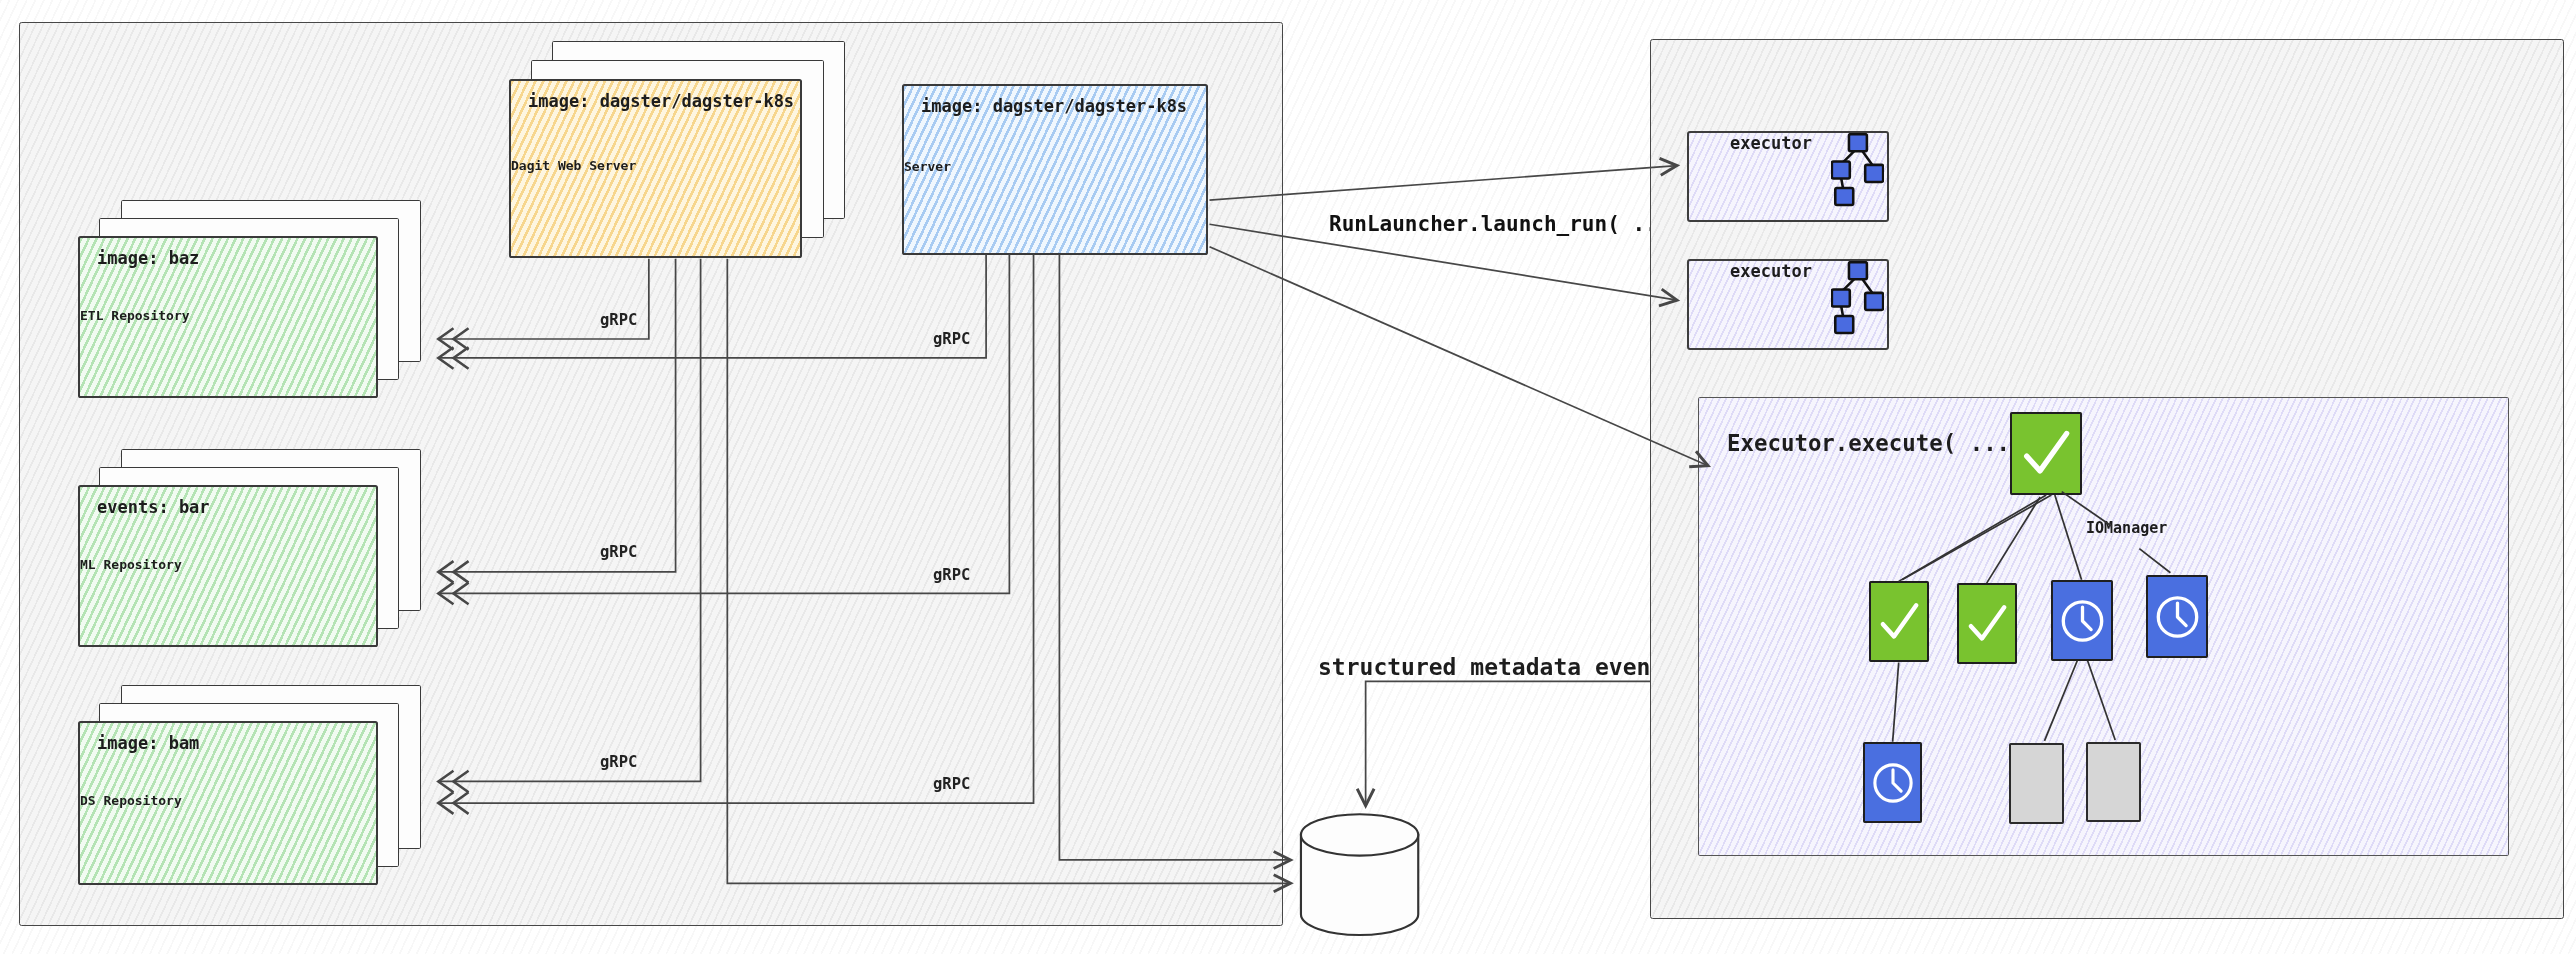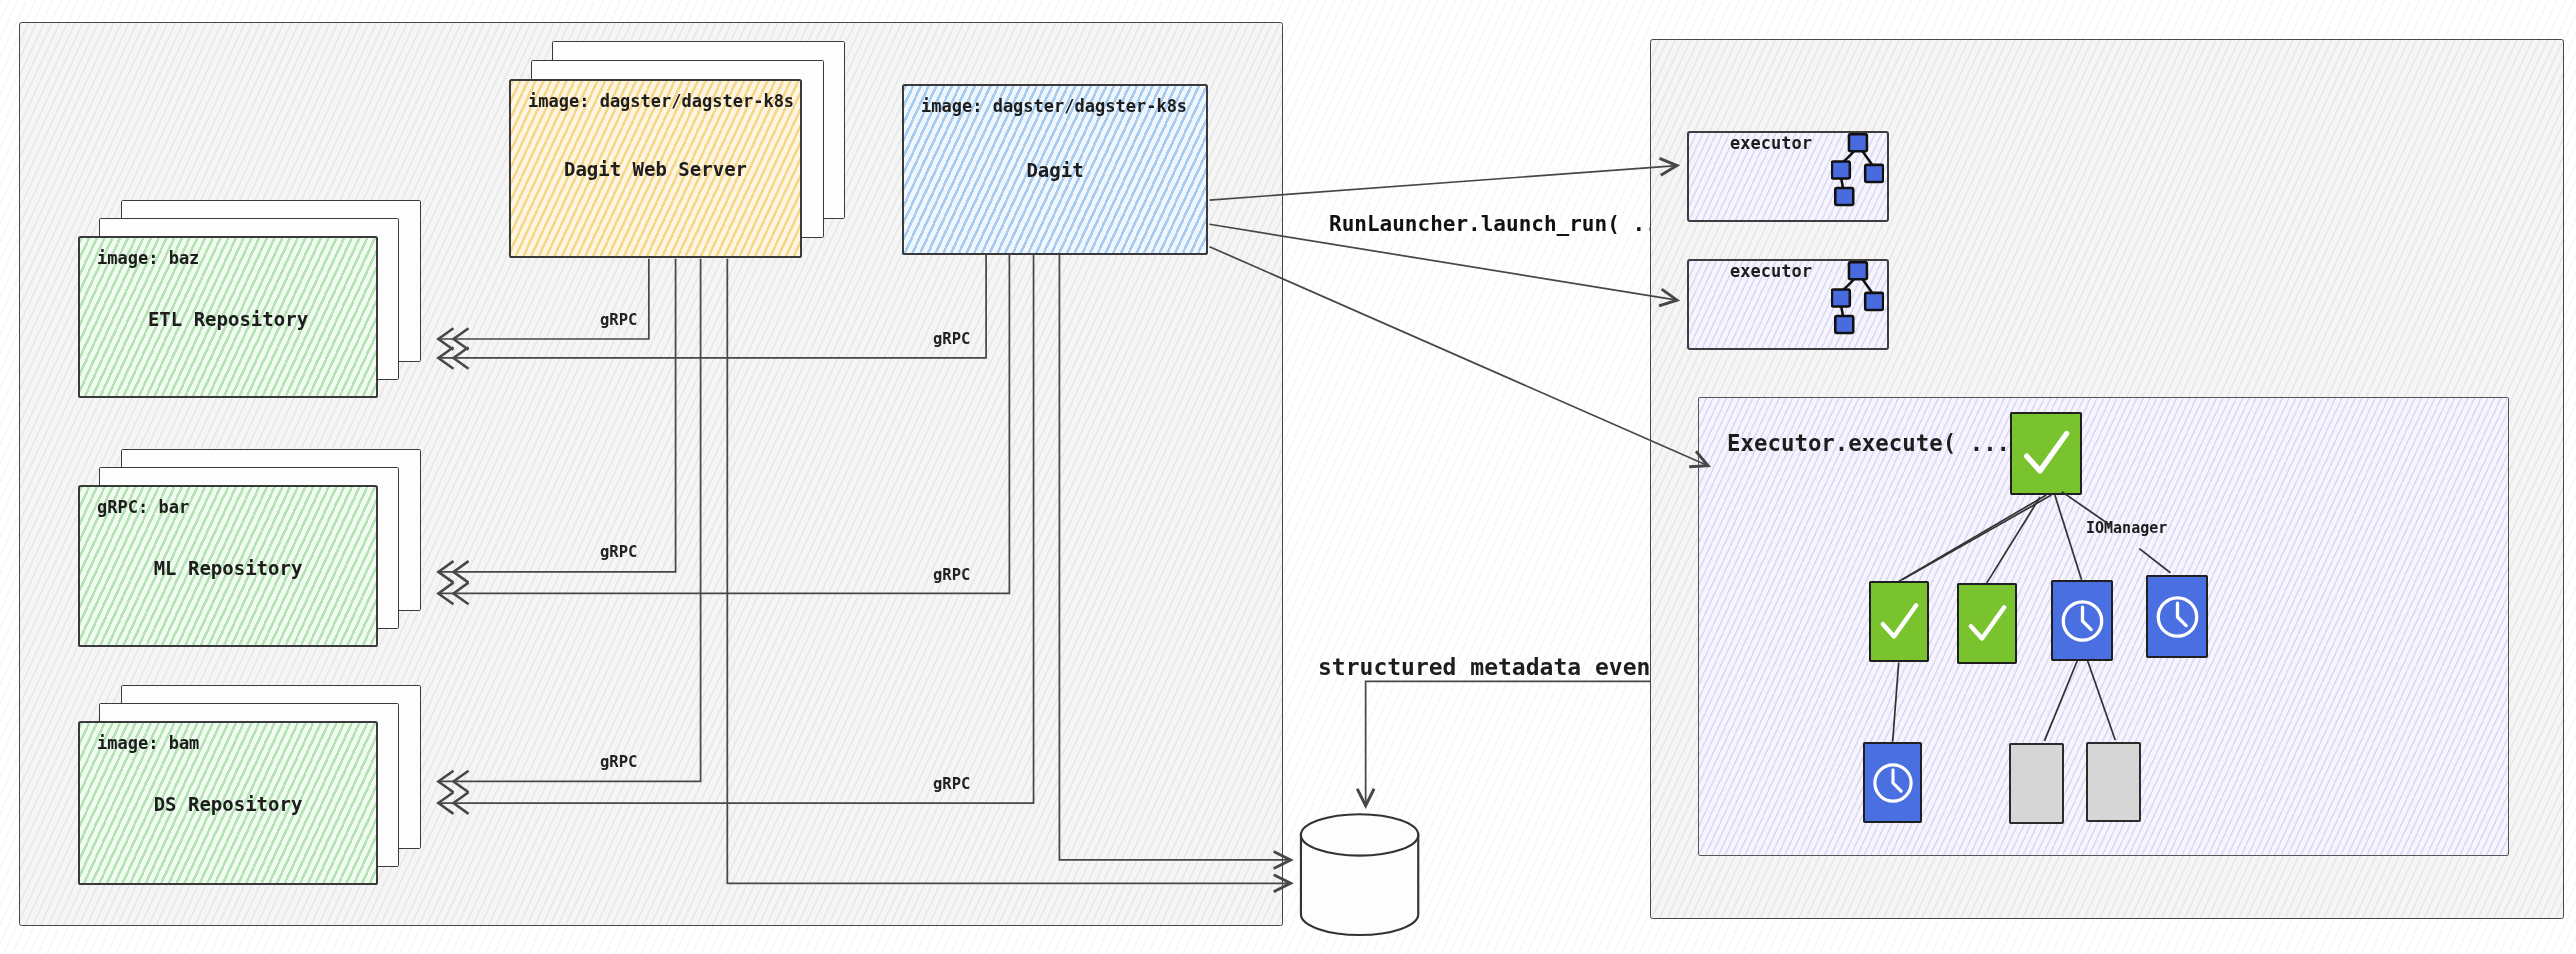--- a/index.html
+++ b/index.html
@@ -34,21 +34,21 @@
     background:
       repeating-linear-gradient(115deg, rgba(135,210,135,0.48) 0 2.6px, rgba(250,255,250,0.7) 2.6px 7px),
       #def3de;
   }
   .hatch-lavender{
     background:
       repeating-linear-gradient(115deg, rgba(160,150,230,0.28) 0 1.7px, transparent 1.7px 6px),
       #f6f5fd;
   }
   .img-label{position:absolute; left:17px; top:10.4px; font-size:17px; font-weight:700;}
-  .box-name{position:absolute; left:0; right:0; top:44%; text-align:center; font-size:19px; font-weight:700;}
+  .box-name{position:absolute; left:0; right:0; top:44%; font-size:13px; font-weight:700;}
   .grpc{position:absolute; font-size:15.5px; font-weight:700; color:#222;}
   .flow-label{position:absolute; font-size:21px; font-weight:700; color:#111;}
   .executor-box{
     position:absolute; box-sizing:border-box; border:2.2px solid #3d3d3d; border-radius:3px;
     display:flex; align-items:flex-start;
   }
   .executor-label{font-size:17px; font-weight:700; margin-left:41px;}
   .exec-panel{
     position:absolute; box-sizing:border-box; border:1.7px solid #555; border-radius:1.7px;
   }
@@ -74,37 +74,37 @@
     <div class="sheet" style="left:552px; top:41px; width:293px; height:178px;"></div>
     <div class="sheet" style="left:531px; top:60px; width:293px; height:178px;"></div>
     <div class="main-box hatch-yellow" style="left:509px; top:79px; width:293px; height:179px;">
       <div class="img-label">image: dagster/dagster-k8s</div>
       <div class="box-name">Dagit Web Server</div>
     </div>
   </div>
 
   <div class="main-box hatch-blue" style="left:902px; top:84px; width:306px; height:171px;">
     <div class="img-label">image: dagster/dagster-k8s</div>
-    <div class="box-name">Dagit</div>
+    <div class="box-name">Server</div>
   </div>
 
   <div>
     <div class="sheet" style="left:121px; top:200px; width:300px; height:162px;"></div>
     <div class="sheet" style="left:99px; top:218px; width:300px; height:162px;"></div>
     <div class="main-box hatch-green" style="left:78px; top:236px; width:300px; height:162px;">
       <div class="img-label">image: baz</div>
       <div class="box-name">ETL Repository</div>
     </div>
   </div>
 
   <div>
     <div class="sheet" style="left:121px; top:449px; width:300px; height:162px;"></div>
     <div class="sheet" style="left:99px; top:467px; width:300px; height:162px;"></div>
     <div class="main-box hatch-green" style="left:78px; top:485px; width:300px; height:162px;">
-      <div class="img-label">gRPC: bar</div>
+      <div class="img-label">events: bar</div>
       <div class="box-name">ML Repository</div>
     </div>
   </div>
 
   <div>
     <div class="sheet" style="left:121px; top:685px; width:300px; height:164px;"></div>
     <div class="sheet" style="left:99px; top:703px; width:300px; height:164px;"></div>
     <div class="main-box hatch-green" style="left:78px; top:721px; width:300px; height:164px;padding-left:36px;">
       <div class="img-label">image: bam</div>
       <div class="box-name">DS Repository</div>

